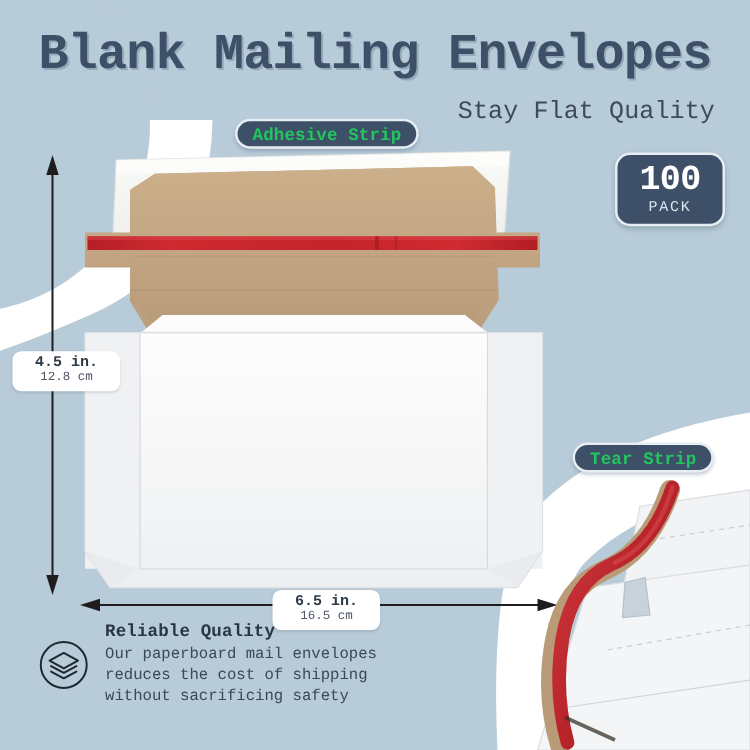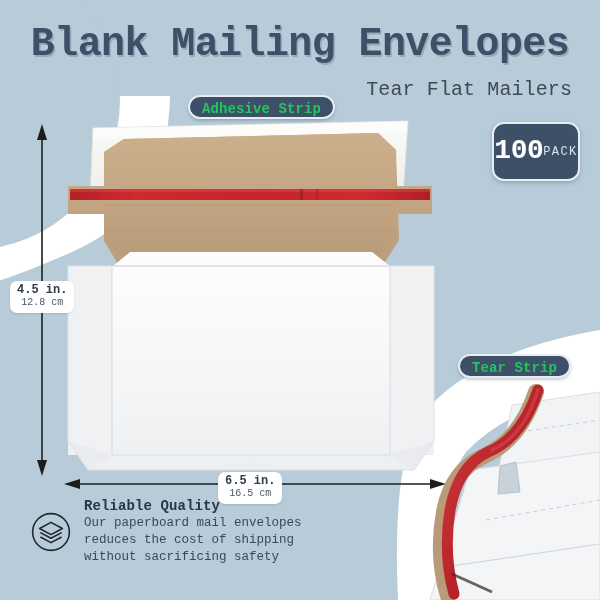--- a/index.html
+++ b/index.html
@@ -49,21 +49,21 @@
     position: absolute;
     right: 20px;
     top: 122px;
     width: 84px;
     height: 55px;
     border-radius: 12px;
     background: #3d5068;
     border: 2.5px solid #e7eef3;
     box-shadow: 0 2px 4px rgba(60,80,100,.30);
     display: flex;
-    flex-direction: row;
+    flex-direction: column;
     align-items: center;
     justify-content: center;
     line-height: 1;
   }
   .pack-count {
     color: #ffffff;
     font-size: 28px;
     font-weight: 700;
     letter-spacing: -0.5px;
     margin-top: -1px;
@@ -91,21 +91,21 @@
     box-shadow: 0 2px 3px rgba(60,80,100,.28);
   }
   .pill-adhesive { left: 188px; top: 95px; }
   .pill-tear     { left: 458px; top: 354px; }
 
   
   .dim-chip {
     position: absolute;
     background: #ffffff;
     border-radius: 7px;
-    padding: 3px 7px 4px;
+    padding: 3px 18px 4px;
     text-align: center;
     line-height: 1.12;
     box-shadow: 0 1px 2px rgba(70,90,110,.18);
   }
   .dim-in { font-size: 12px; font-weight: 700; color: #2f3b4a; display:block; }
   .dim-cm { font-size: 10px; font-weight: 400; color: #4d5866; display:block; }
   .dim-chip-v { left: 10px; top: 281px; }
   .dim-chip-h { left: 218px; top: 472px; }
 
   
@@ -259,21 +259,21 @@
       <path d="M 536 392 Q 520 440 484 456 Q 452 470 444 512 Q 436 556 448 596" stroke="#b99b78" stroke-width="16" fill="none" stroke-linecap="round"></path>
 
       <path d="M 538 390 Q 522 438 488 452 Q 458 466 450 510 Q 443 554 454 594" stroke="url(#redRibbon)" stroke-width="11" fill="none" stroke-linecap="round"></path>
       <path d="M 538 390 Q 524 436 492 450" stroke="#d94a4e" stroke-width="3.5" fill="none" stroke-linecap="round" opacity=".55"></path>
 
       <path d="M 452 574 Q 470 582 492 592" stroke="#3a3227" stroke-width="3" fill="none" opacity=".75"></path>
     </g>
   </svg>
 
   <div class="title">Blank Mailing Envelopes</div>
-  <div class="subtitle">Tear Flat Mailers</div>
+  <div class="subtitle">Stay Flat Quality</div>
 
   <div class="pack-badge">
     <span class="pack-count">100</span>
     <span class="pack-word">PACK</span>
   </div>
 
   <div class="pill pill-adhesive">Adhesive Strip</div>
   <div class="pill pill-tear">Tear Strip</div>
 
   <div class="dim-chip dim-chip-v">

